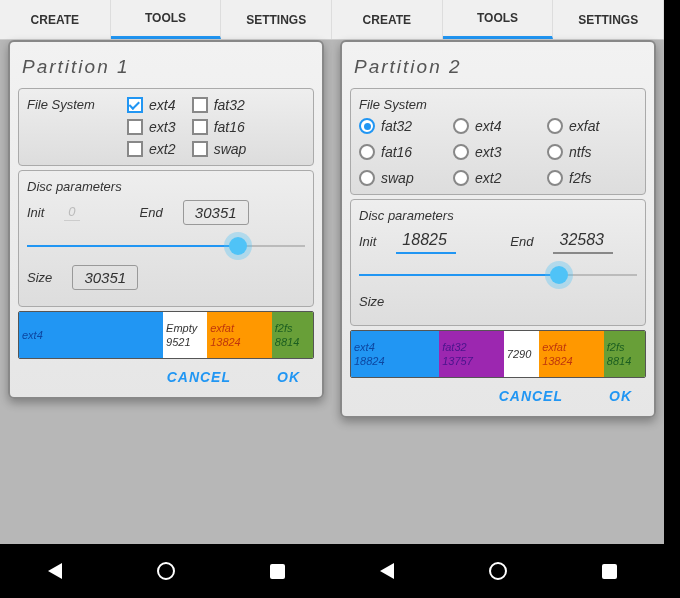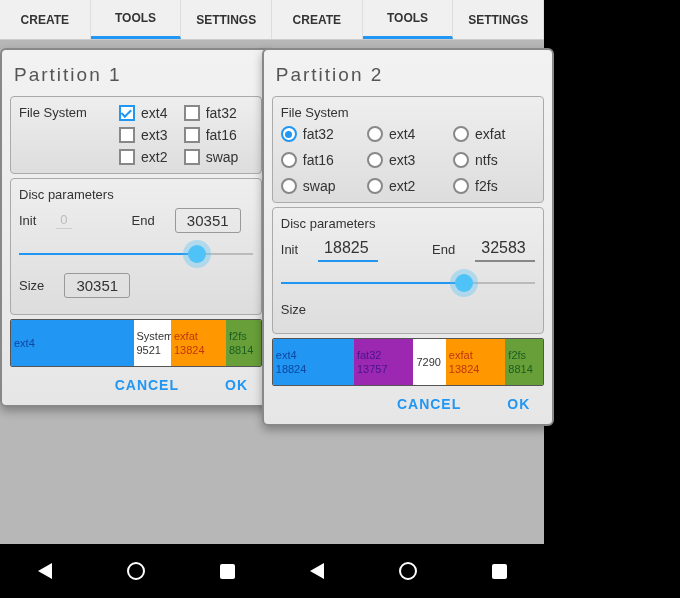--- a/index.html
+++ b/index.html
@@ -1,22 +1,22 @@
 <!DOCTYPE html>
 <html><head>
 <meta charset="utf-8">
 <style>
   * { box-sizing: border-box; margin: 0; padding: 0; font-family: Arial, sans-serif; }
   html, body { width: 680px; height: 598px; background: #000; overflow: hidden; }
-  .container { display: flex; width: 544px; height: 598px; }
+  .container { display: flex; width: 664px; height: 598px; }
   .half { width: 340px; height: 598px; position: relative; background: #f5f5f5; }
   .tabs { display: flex; height: 40px; background: #f0f0f0; border-bottom: 1px solid #ccc; }
   .tab { flex: 1; display: flex; align-items: center; justify-content: center; font-size: 12px; font-weight: bold; color: #333; border-right: 1px solid #ddd; }
   .tab.active { border-bottom: 3px solid #2196f3; }
-  .dialog-overlay { position: absolute; top: 40px; left: 0; right: 0; bottom: 54px; background: rgba(0,0,0,0.25); display: flex; align-items: flex-start; justify-content: center; padding-top: 8px; }
+  .dialog-overlay { position: absolute; top: 40px; left: 0; right: 0; bottom: 54px; background: rgba(0,0,0,0.25); display: flex; align-items: flex-start; justify-content: center; padding-top: 0; font-style: italic; }
   .dialog { width: 316px; background: linear-gradient(#f2f2f2,#e6e6e6); border: 2px solid #888; border-radius: 6px; padding: 8px; box-shadow: 0 4px 10px rgba(0,0,0,0.3); }
   .dialog-title { font-size: 19px; color: #555; margin: 6px 4px 10px 4px; letter-spacing: 2px; }
   .panel { border: 1px solid #aaa; border-radius: 4px; background: linear-gradient(#eee,#ddd); padding: 8px; margin-bottom: 4px; font-size: 13px; color: #333; }
   .panel-label { font-size: 13px; color: #333; margin-bottom: 6px; }
   .fs-grid-2 { display: grid; grid-template-columns: 1fr 1fr; gap: 6px 10px; padding-left: 100px; }
   .fs-row-label { position: absolute; }
   .fs-wrap { position: relative; display: flex; }
   .fs-grid-3 { display: grid; grid-template-columns: 1fr 1fr 1fr; gap: 10px 4px; margin-top: 6px; }
   .cb, .rb { display: flex; align-items: center; gap: 6px; font-size: 14px; color: #333; }
   .checkbox { width: 16px; height: 16px; border: 2px solid #888; display: inline-flex; align-items: center; justify-content: center; background: #fff; }
@@ -107,21 +107,21 @@
             <span class="field-label">Size</span>
             <span class="field-box">30351</span>
           </div>
         </div>
 
         <div class="stripe" id="stripe-left">
             <div class="seg" style="width: 49%; background: rgb(33, 150, 243); color: rgb(13, 71, 161);">
               <div>ext4</div>
             </div>
             <div class="seg" style="width: 15%; background: rgb(255, 255, 255); color: rgb(51, 51, 51);">
-              <div>System</div>
+              <div>Empty</div>
               <div>9521</div>
             </div>
             <div class="seg" style="width: 22%; background: rgb(255, 152, 0); color: rgb(191, 54, 12);">
               <div>exfat</div>
               <div>13824</div>
             </div>
             <div class="seg" style="width: 14%; background: rgb(104, 159, 56); color: rgb(27, 94, 32);">
               <div>f2fs</div>
               <div>8814</div>
             </div>

